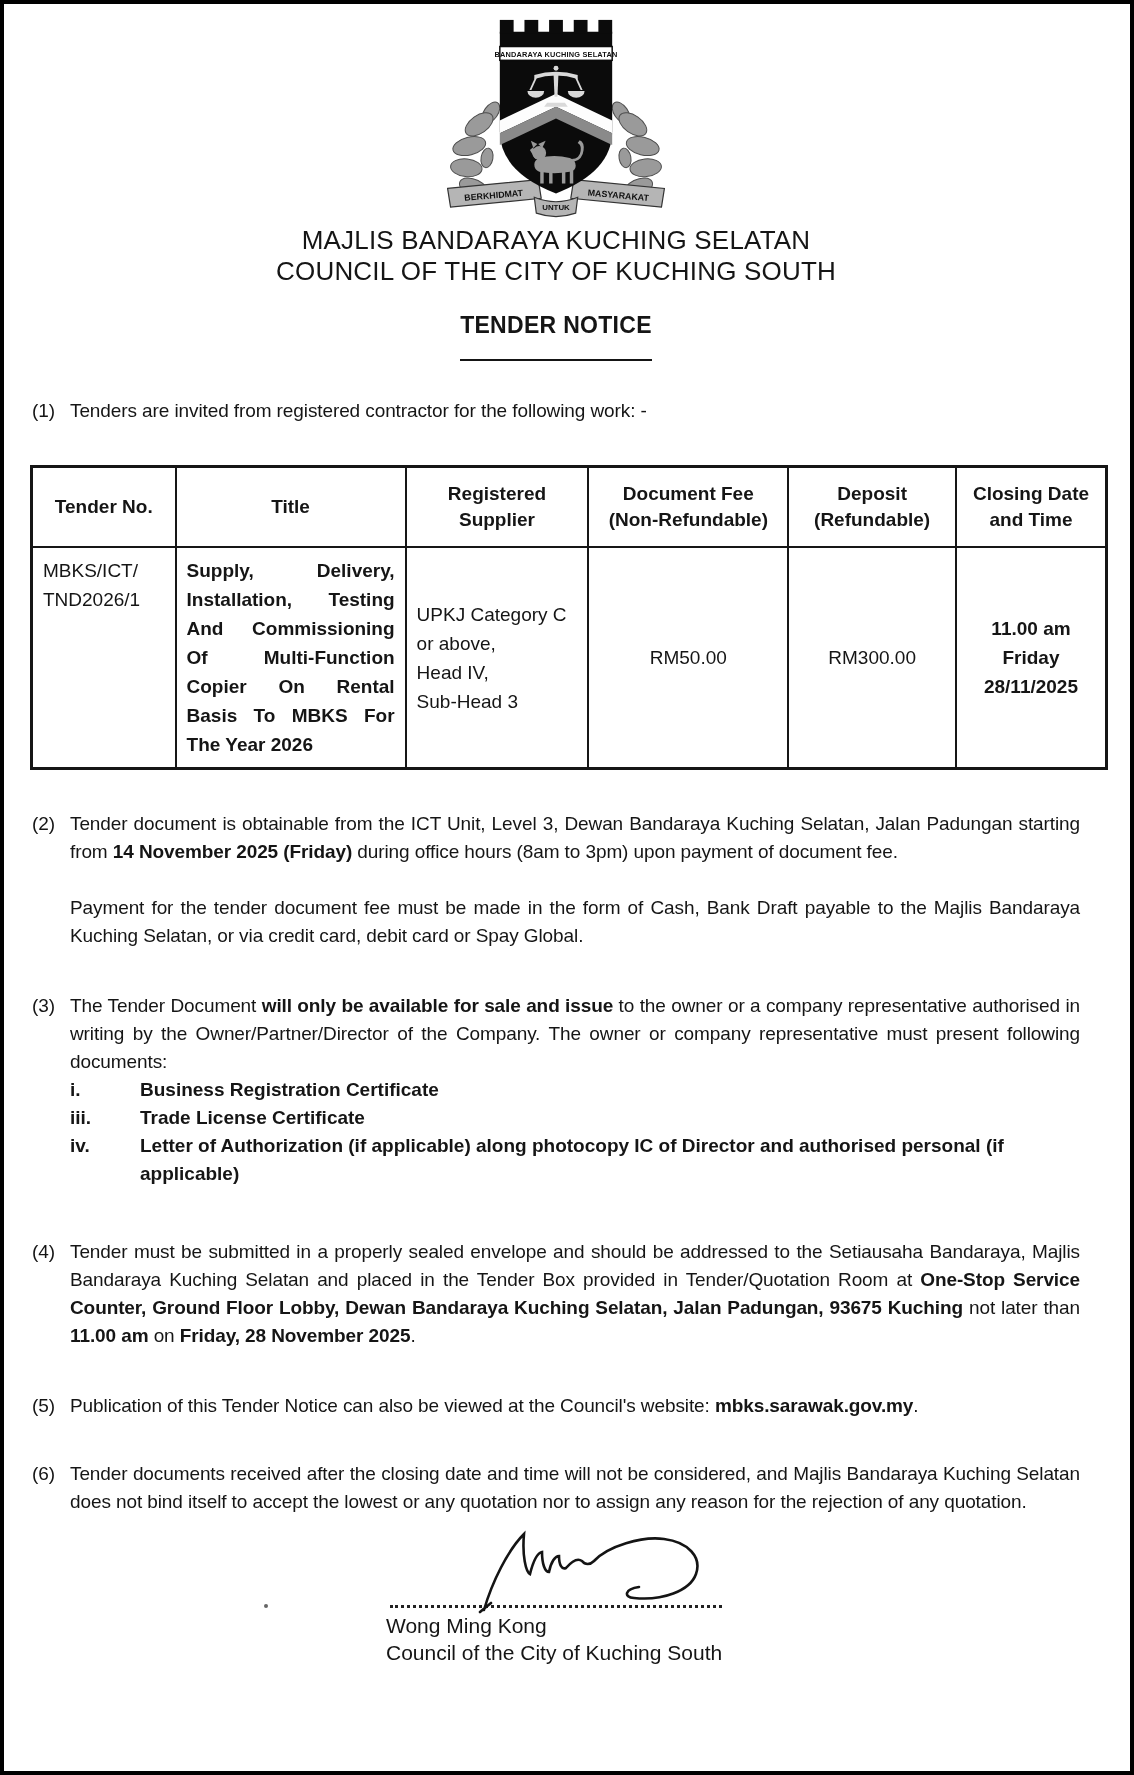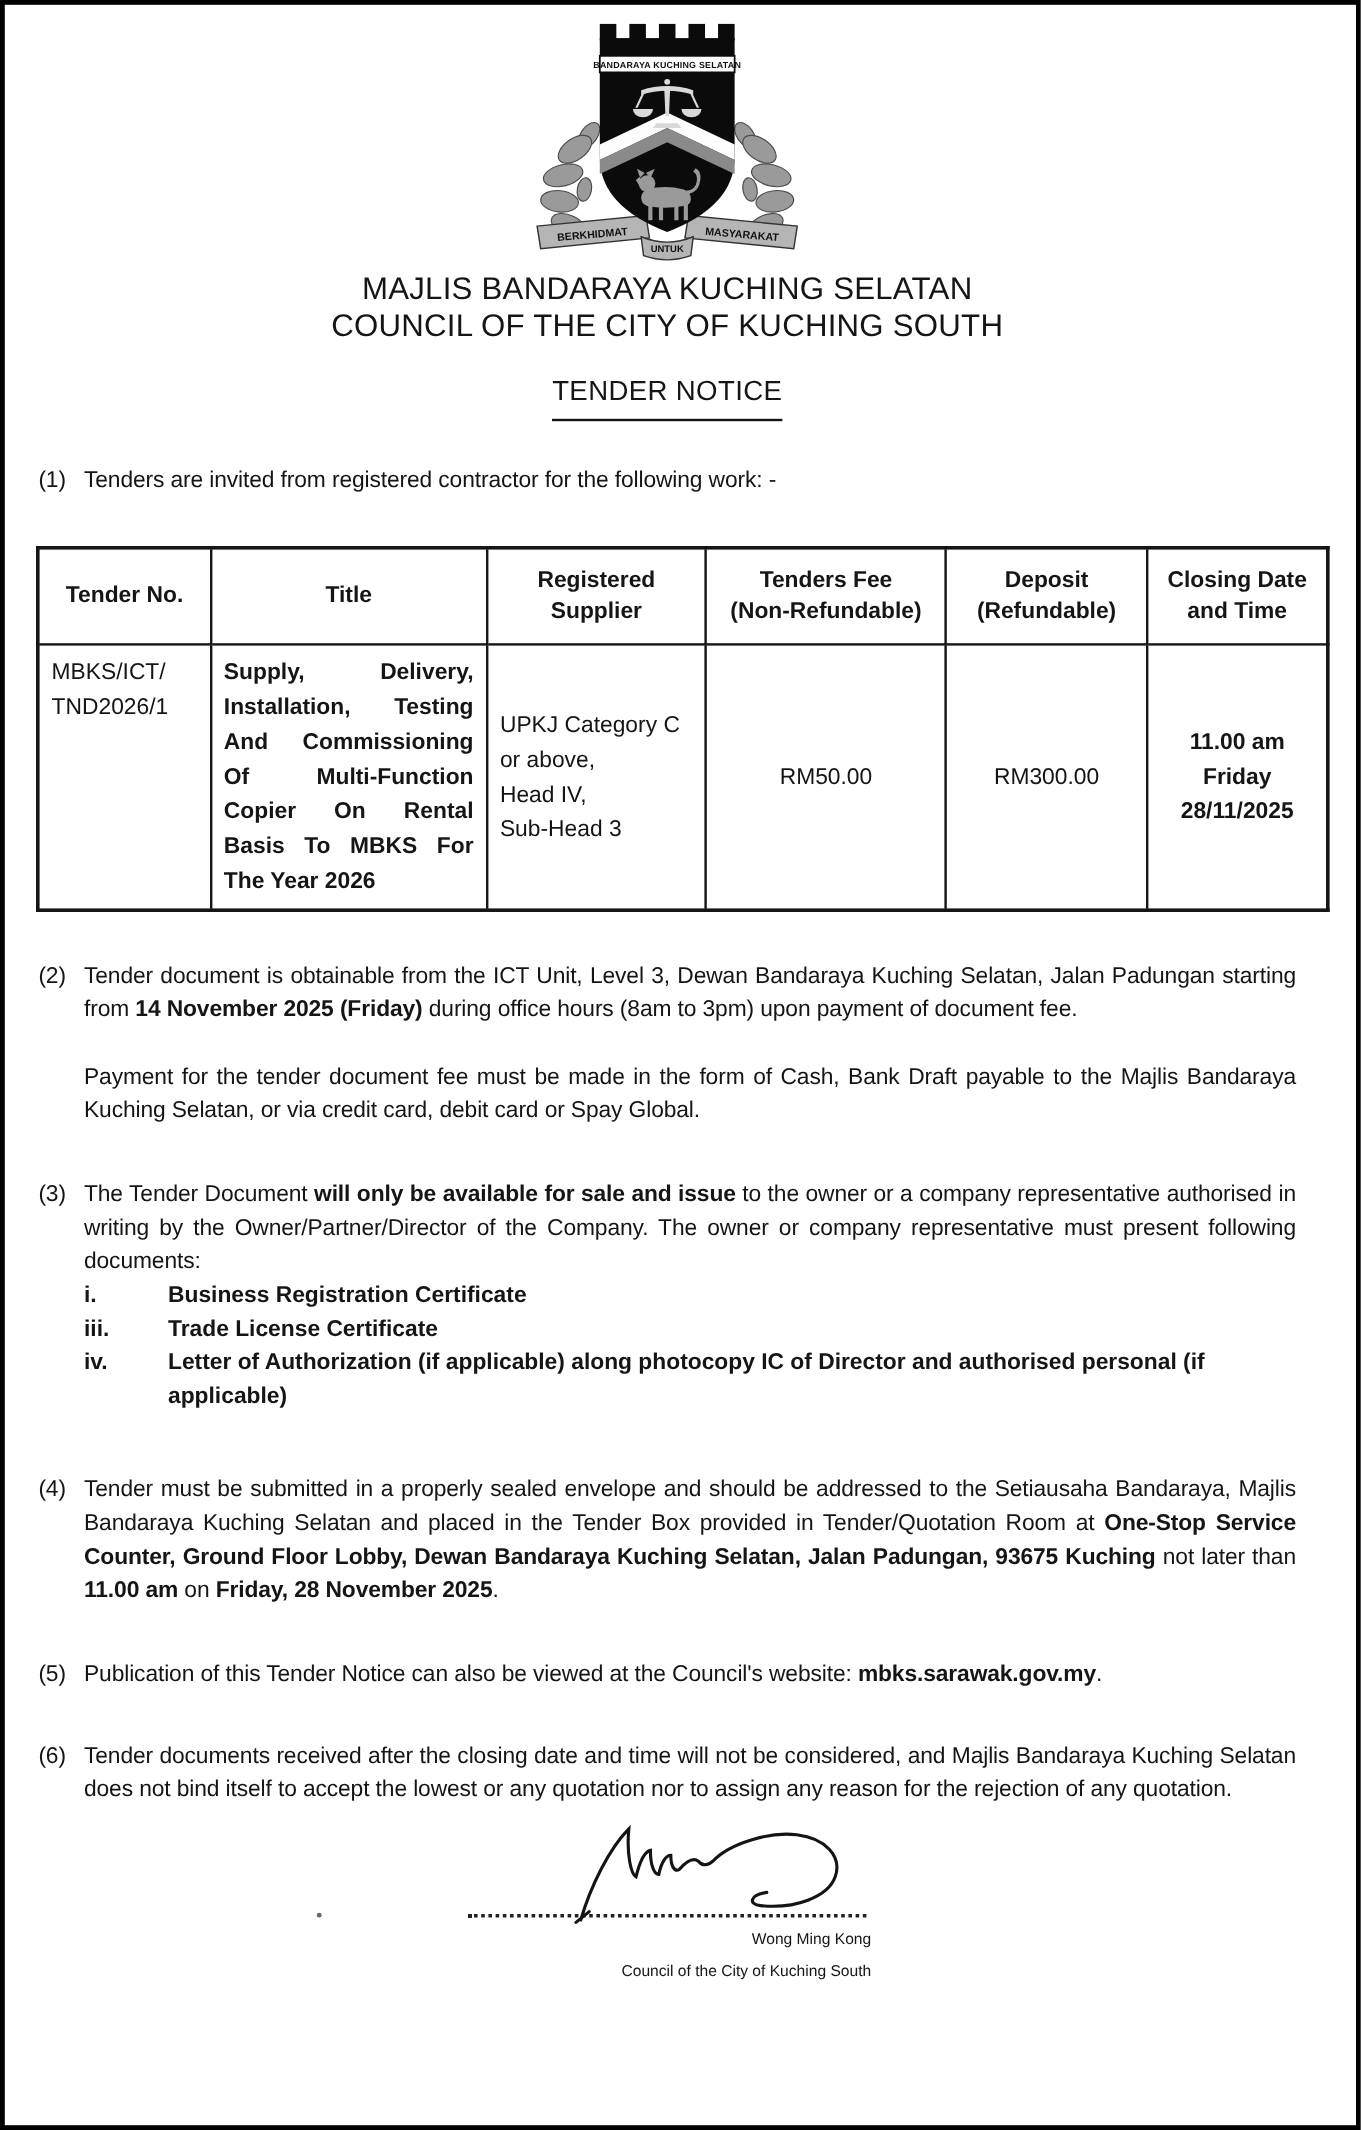--- a/index.html
+++ b/index.html
@@ -7,22 +7,22 @@
     width:1134px;height:1775px;box-sizing:border-box;margin:0 auto;
     background:#fff;border:4px solid #000;color:#151515;
     font-family:"Liberation Sans",sans-serif;
     padding:8px 50px 0 28px;overflow:hidden;position:relative;
   }
   .crest{display:block;margin:2px auto 6px auto;}
   .crest text{font-family:"Liberation Sans",sans-serif;}
   .org1{text-align:center;font-size:26px;font-weight:normal;line-height:31px;letter-spacing:.2px;}
   .org2{text-align:center;font-size:26px;line-height:31px;letter-spacing:.2px;}
   .doc-title-wrap{text-align:center;margin-top:25px;}
-  .doc-title{font-size:23px;font-weight:normal;letter-spacing:.3px;
-    border-bottom:2.5px solid #151515;padding-bottom:10px;display:inline-block;}
+  .doc-title{font-size:23px;font-weight:bold;letter-spacing:.3px;
+    border-bottom:2.5px solid #151515;padding-bottom:20px;display:inline-block;}
   .para{display:flex;font-size:19px;line-height:28px;letter-spacing:-.1px;}
   .para .num{width:38px;flex:none;}
   .para .ptext{flex:1;text-align:justify;}
   .para .ptext b{font-weight:bold;}
   .cont-para{padding-left:38px;}
   .m-clause1{margin-top:36px;}
   .m-clause2{margin-top:40px;}
   .m-pay{margin-top:28px;}
   .m-clause3{margin-top:42px;}
   .m-clause4{margin-top:50px;}
@@ -42,22 +42,22 @@
     padding:10px 4px;white-space:pre-line;height:58px;line-height:26px;
   }
   .tender-table td{font-size:19px;line-height:29px;padding:8px 10px;}
   .c1{width:13.4%;} .c2{width:21.4%;} .c3{width:17%;}
   .c4{width:18.6%;} .c5{width:15.6%;} .c6{width:14%;}
   .td-tenderno{white-space:pre-line;vertical-align:top;height:196px;}
   .td-title{font-weight:bold;text-align:justify;vertical-align:top;margin-top:32px;}
   .td-supplier{white-space:pre-line;vertical-align:middle;}
   .td-money{text-align:center;vertical-align:middle;}
   .td-closing{white-space:pre-line;text-align:center;vertical-align:middle;font-weight:bold;}
-  .sig{width:340px;margin:10px auto 0 auto;text-align:right;position:relative;
-    font-size:13px;line-height:27px;}
+  .sig{width:340px;margin:10px auto 0 auto;text-align:left;position:relative;
+    font-size:21px;line-height:27px;}
   .sig-svg{display:block;margin:0 auto -9px auto;}
   .sig-line{border-bottom:3px dotted #222;width:332px;margin:0 auto;}
   .sig-name{margin-top:4px;}
   .stray{position:absolute;width:4px;height:4px;background:#666;border-radius:50%;
     left:-122px;top:78px;}
 </style>
 </head>
 <body>
 
 <div class="page">
@@ -154,21 +154,21 @@
         <col class="c4">
         <col class="c5">
         <col class="c6">
     </colgroup>
     <thead>
       <tr>
         <th>Tender No.</th>
         <th>Title</th>
         <th>Registered
 Supplier</th>
-        <th>Tenders Fee
+        <th>Document Fee
 (Non-Refundable)</th>
         <th>Deposit
 (Refundable)</th>
         <th>Closing Date
 and Time</th>
       </tr>
     </thead>
     <tbody>
       <tr>
         <td class="td-tenderno">MBKS/ICT/

